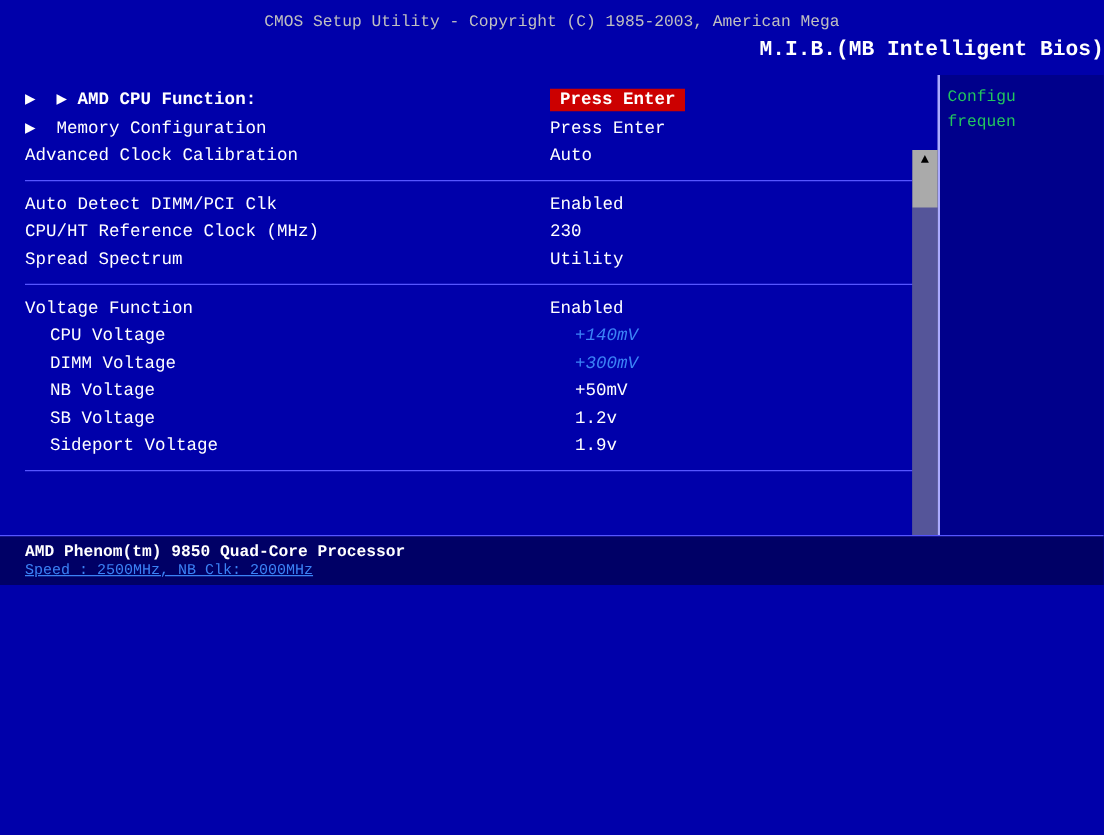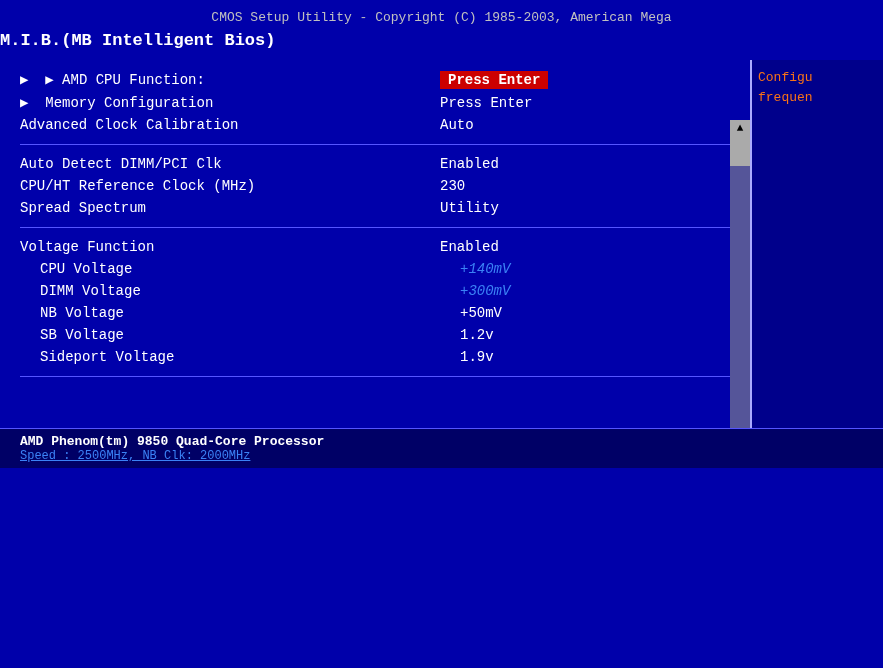--- a/index.html
+++ b/index.html
@@ -36,21 +36,21 @@
       color: #c0c0c0;
       text-align: center;
       padding: 2px 0;
       white-space: nowrap;
       overflow: hidden;
     }
 
     .mib-title {
       font-size: 17px;
       color: #ffffff;
-      text-align: left;
+      text-align: right;
       padding: 4px 0 6px 0;
       font-weight: bold;
     }
 
     
     .main-layout {
       display: flex;
       height: calc(668px - 60px);
       position: relative;
     }
@@ -136,21 +136,21 @@
     }
 
     .bottom-bar-line2 {
       color: #3b82f6;
       font-size: 12px;
       text-decoration: underline;
     }
 
     .right-sidebar-text {
       font-size: 13px;
-      color: #f97316;
+      color: #22c55e;
       line-height: 1.5;
       word-break: break-word;
     }
 
     .scrollbar-container {
       position: absolute;
       right: 133px;
       top: 60px;
       width: 20px;
       background-color: #888888;
@@ -206,21 +206,21 @@
 
   <div class="main-layout">
 
     <div class="left-panel">
 
       <div class="menu-section">
 
         <div class="menu-item">
           <div class="menu-item-label">
             <span>▶</span>
-            &nbsp;<span style="display:inline;">▶ AMD CPU Function:</span>
+            &nbsp;<span style="display:inline;font-weight:bold;">▶ AMD CPU Function:</span>
           </div>
           <div class="menu-item-value">
             <span class="highlighted-value">Press Enter</span>
           </div>
         </div>
 
         <div class="menu-item">
           <div class="menu-item-label">
             <span>▶</span>
             &nbsp;<span>Memory Configuration</span>

